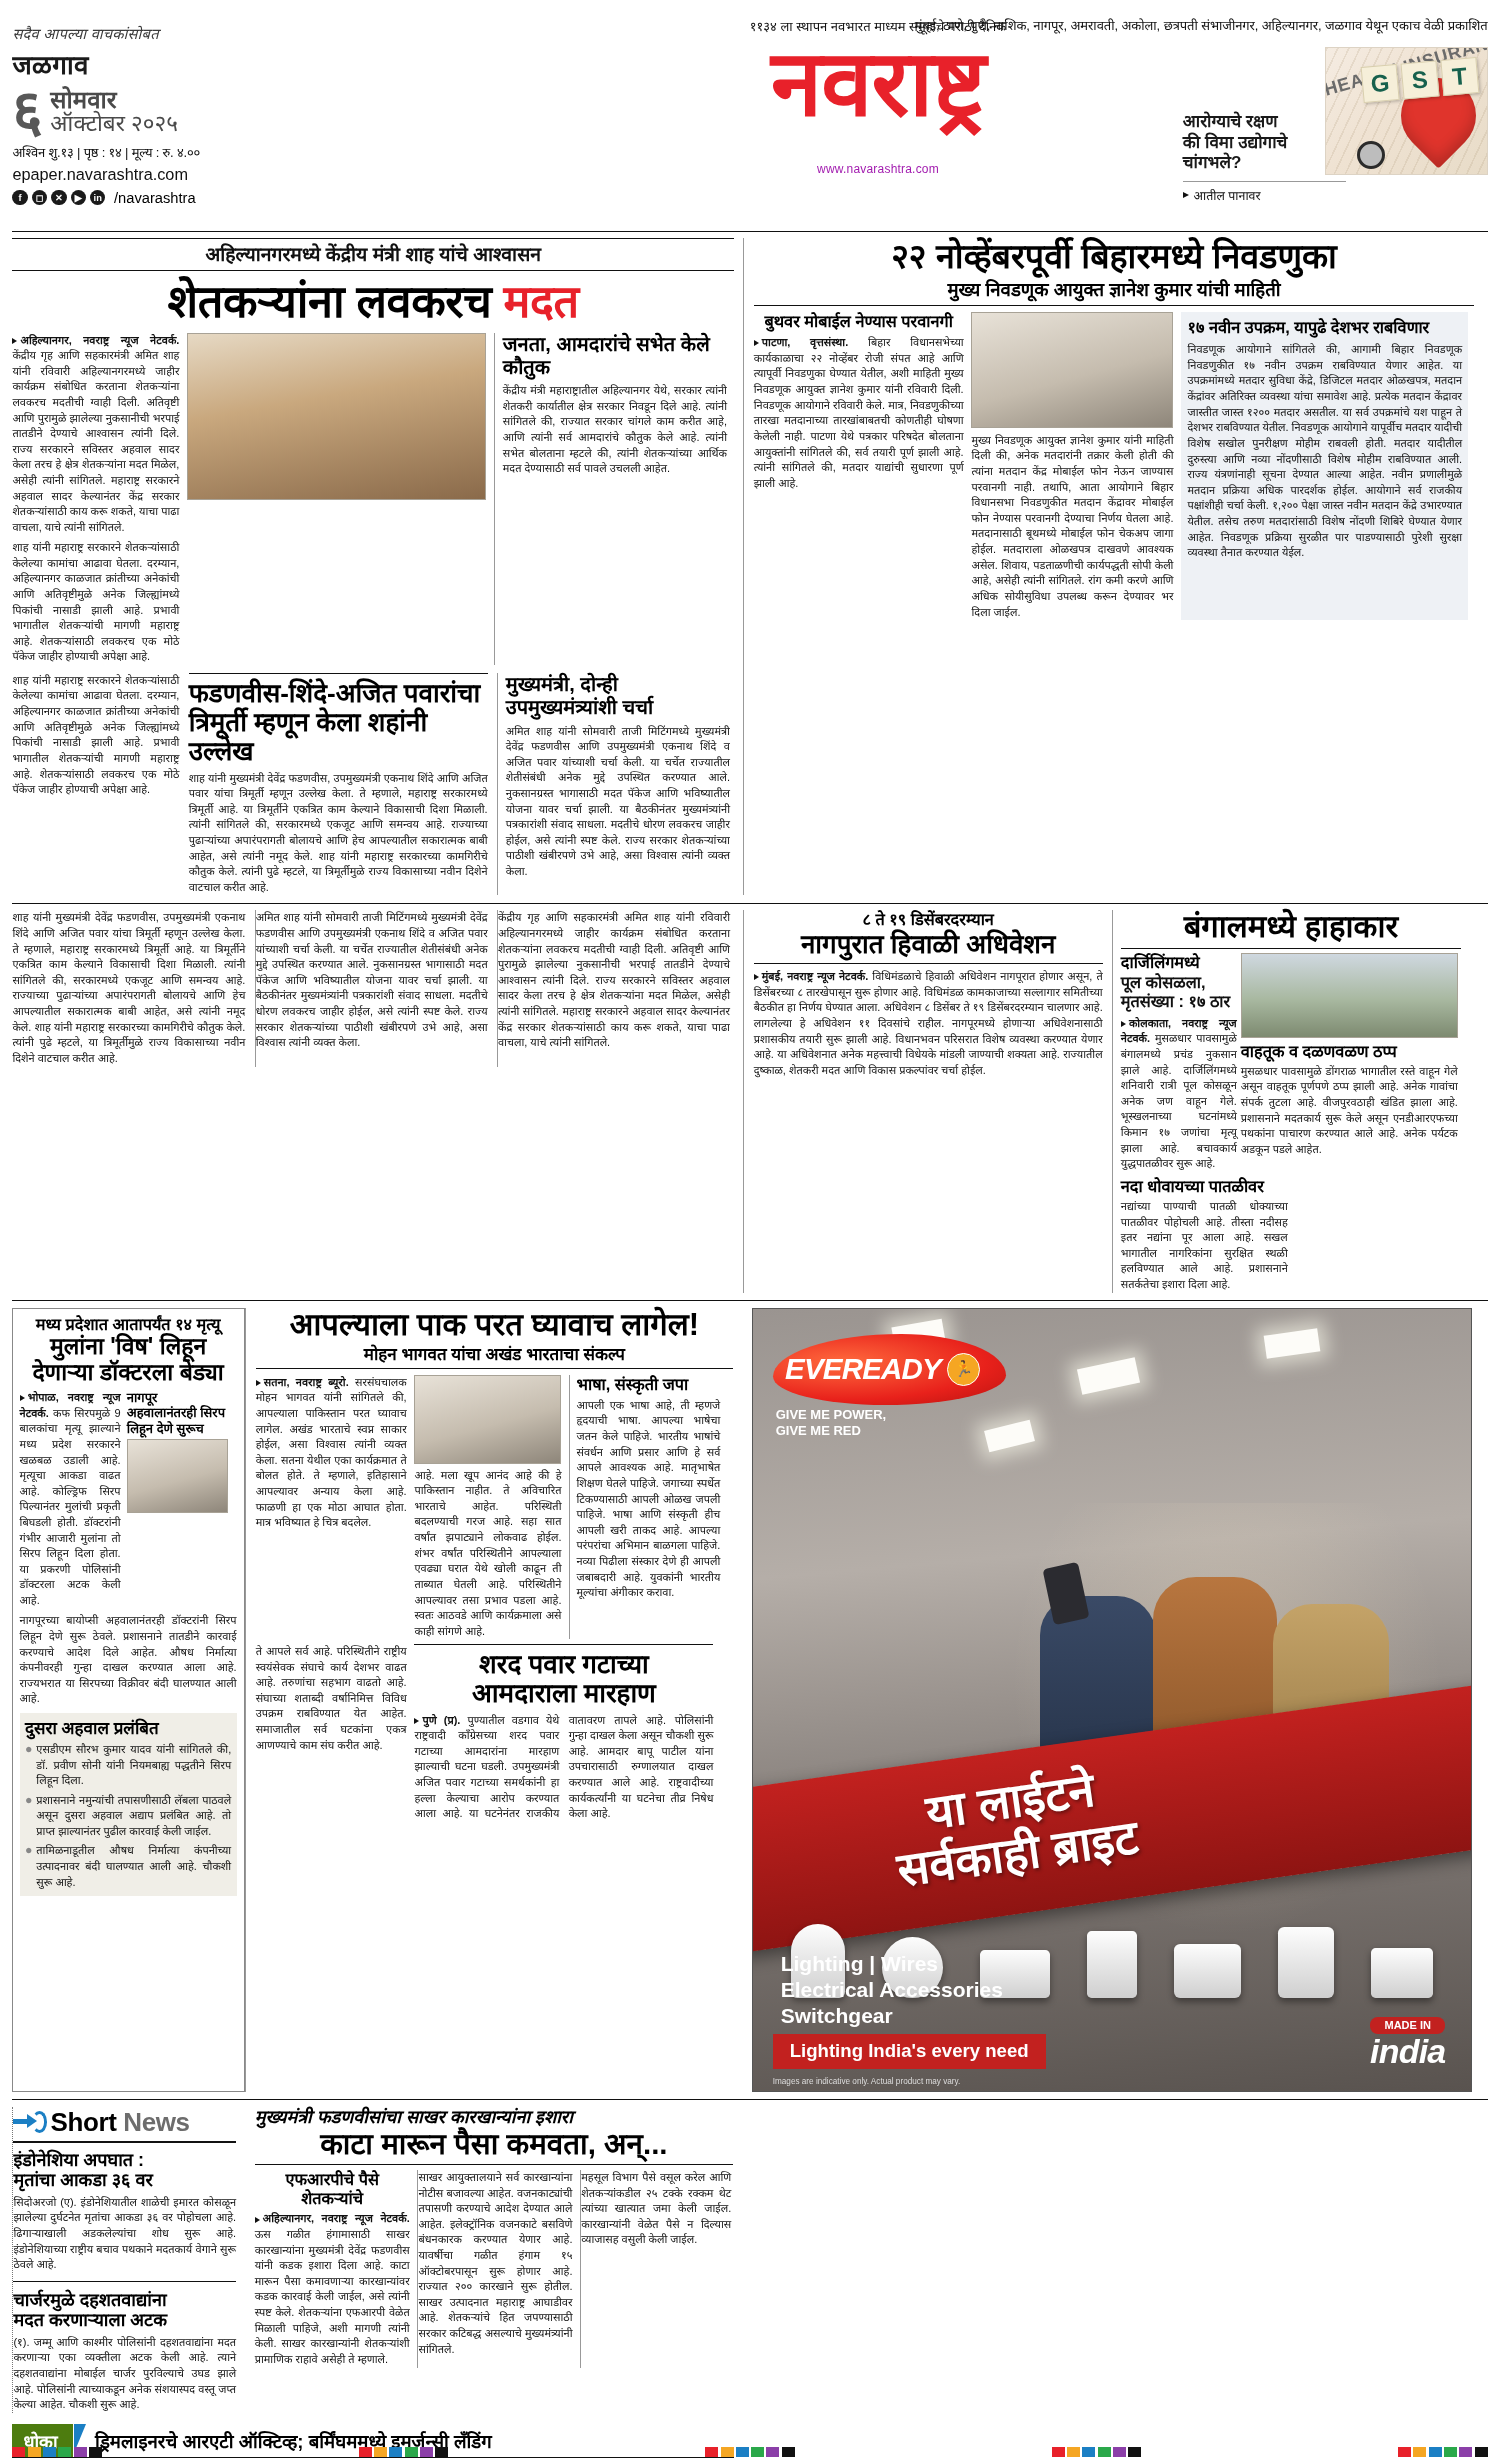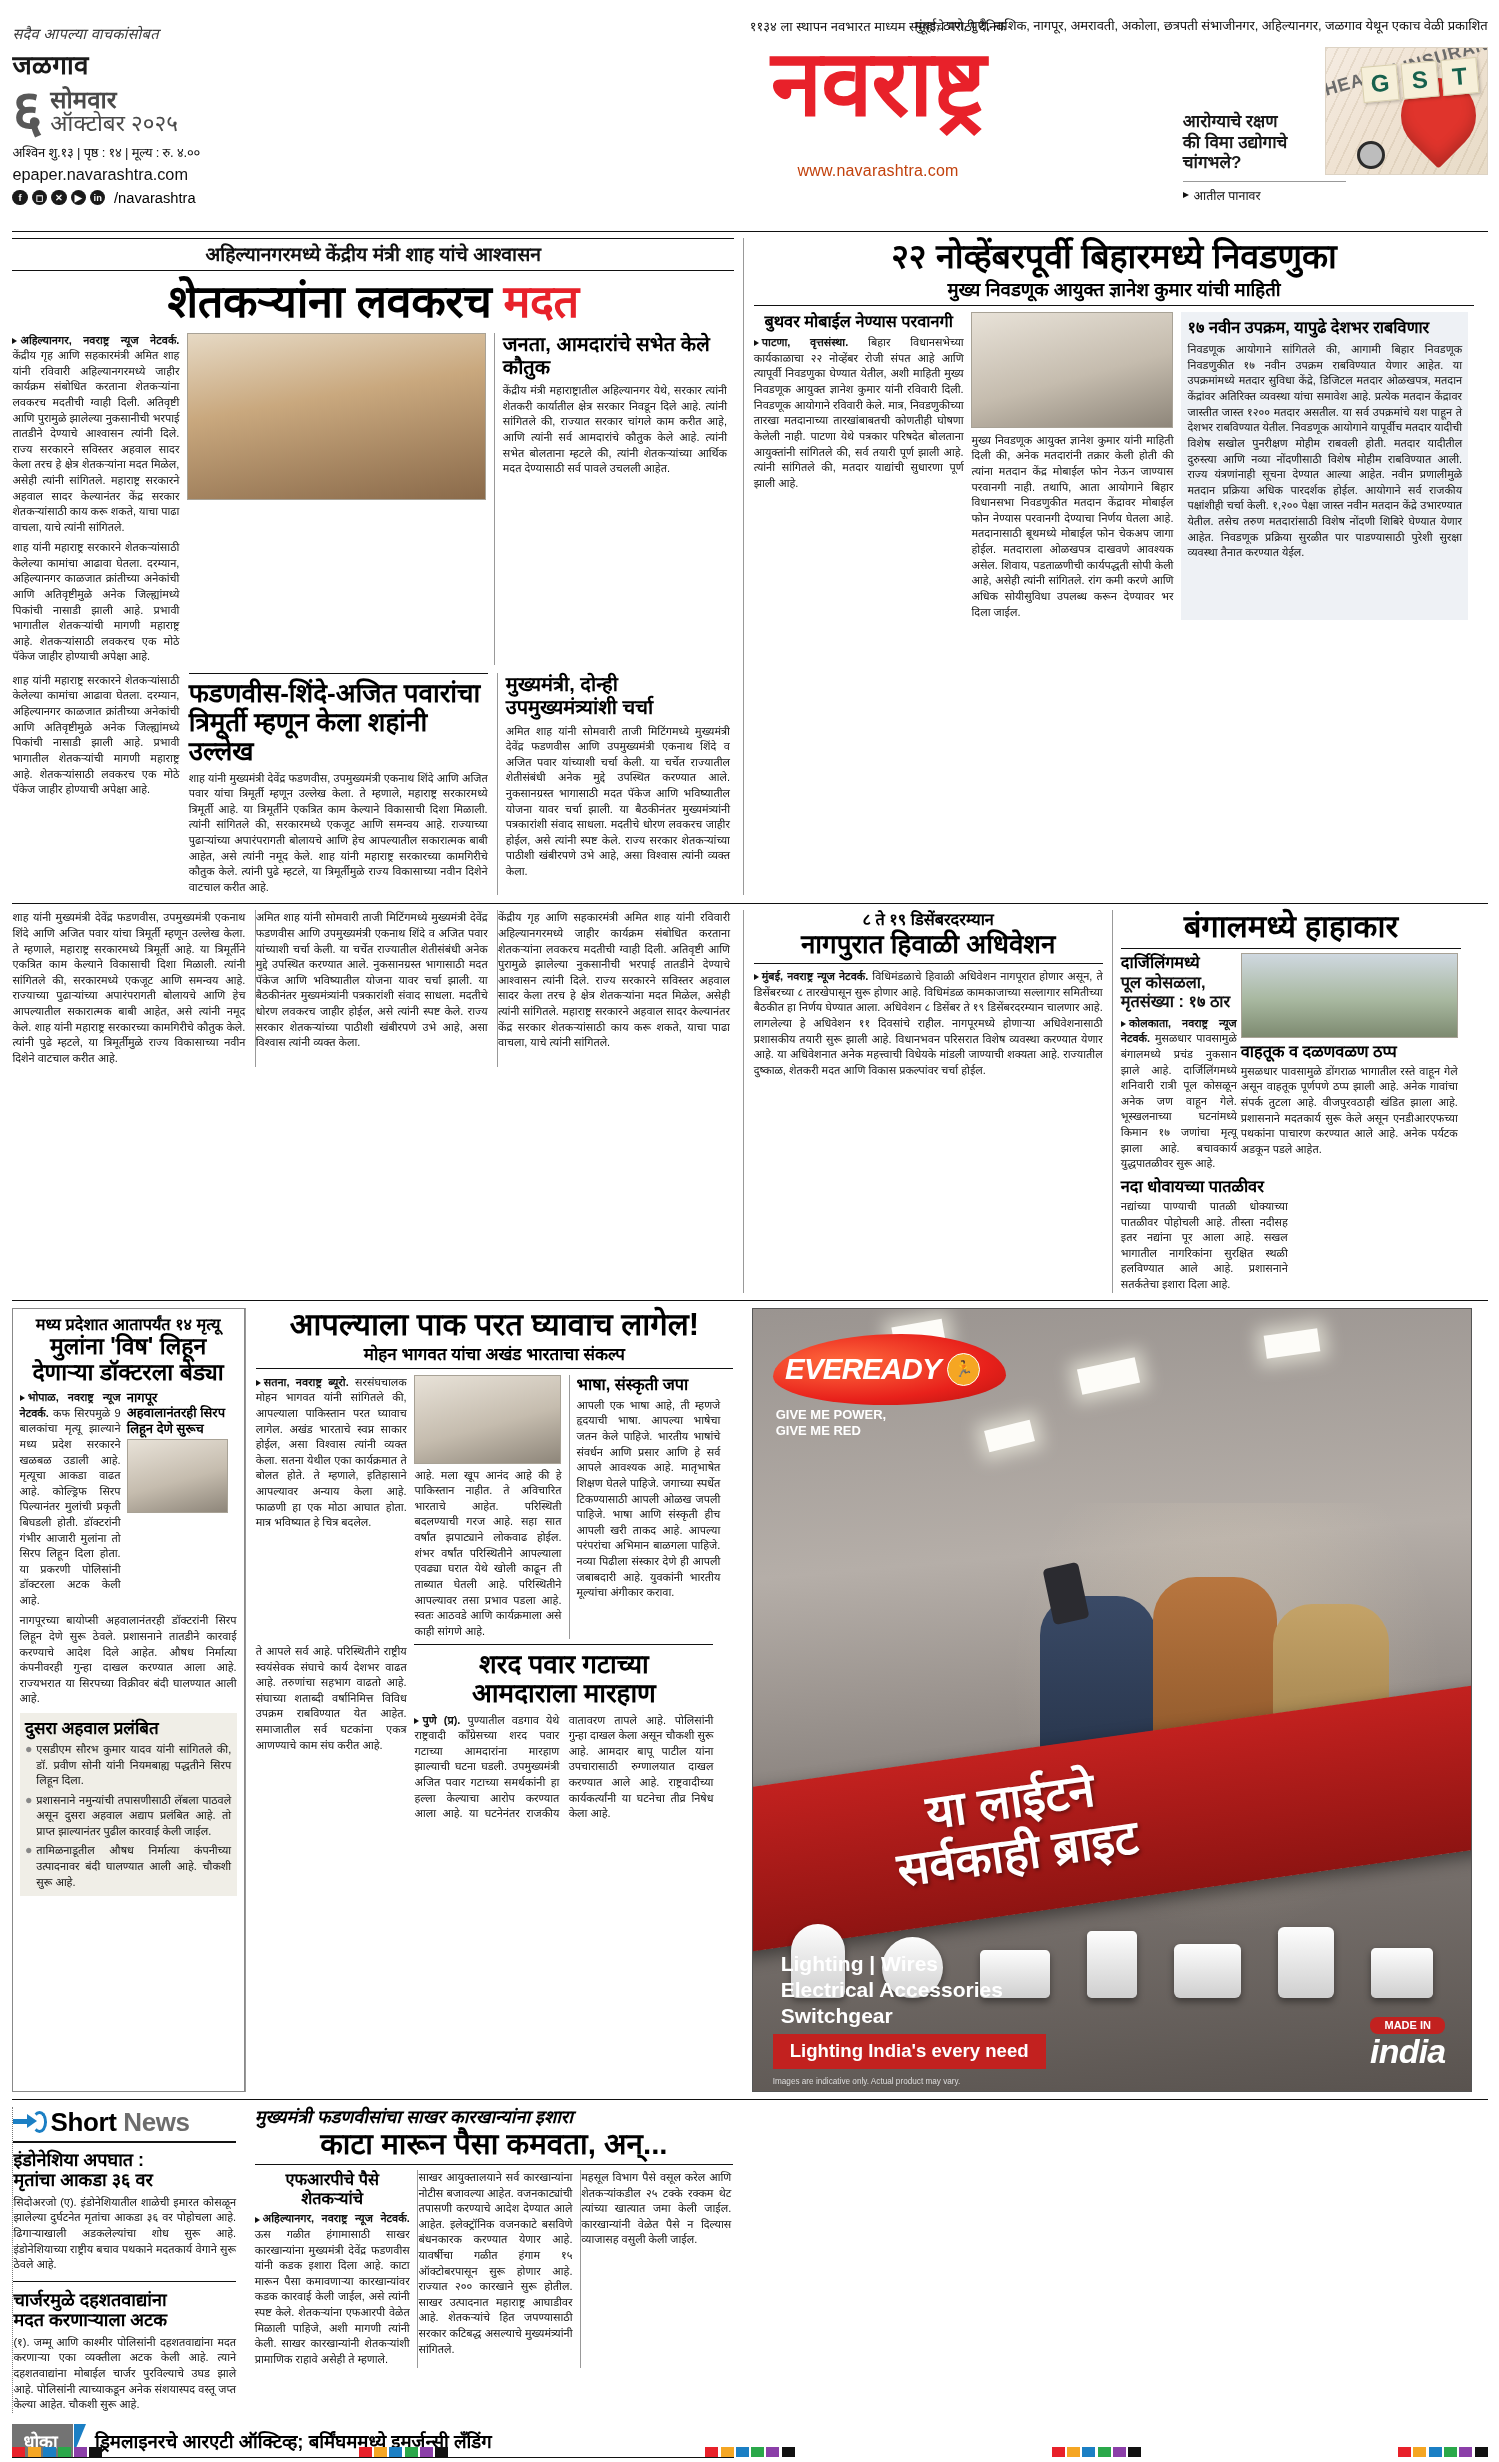--- a/index.html
+++ b/index.html
@@ -26,21 +26,21 @@
   .mh-epaper { font-size: 16.3px; color: #111; margin-top: 4.7px; }
   .mh-social { display: flex; align-items: center; gap: 3.9px; margin-top: 5.4px; }
   .sico { width: 15.5px; height: 15.5px; border-radius: 50%; background: #1a1a1a; color: #fff;
           font-size: 9.3px; display: flex; align-items: center; justify-content: center; font-weight: bold; }
   .mh-handle { font-size: 14.7px; margin-left: 4.7px; }
 
   .mh-center { flex: 1; text-align: center; position: relative; padding-top: 6.2px; }
   .mh-estd { font-size: 13px; color: #111; text-align: center; margin-bottom: 1.6px; }
   .mh-logo { font-size: 92px; font-weight: bold; color: #e8212a; line-height: 1.02;
              letter-spacing: -0.8px; font-family: "Liberation Sans", sans-serif; }
-  .mh-web { font-size: 16px; color: #c2410c; margin-top: 31px; letter-spacing: 0.2px; }
+  .mh-web { font-size: 12px; color: #a21caf; margin-top: 31px; letter-spacing: 0.2px; }
 
   .mh-cities { position: absolute; right: 0; top: 4.7px; width: 613px; text-align: right;
                font-size: 13px; color: #111; letter-spacing: -0.1px; }
 
   .mh-ad { position: absolute; right: 0; top: 36px; width: 311px; height: 163px; }
   .mh-ad-img { position: absolute; right: 0; top: 0; width: 163px; height: 128px;
       background: linear-gradient(135deg,#f5ece2 0%,#efe2d2 45%,#e8dcc8 100%);
       border: 0.8px solid #ddd3c4; overflow: hidden; }
   .mh-ad-img .lines { position: absolute; inset: 0;
       background: repeating-linear-gradient(115deg, rgba(180,160,130,.22) 0 1.6px, transparent 1.6px 10px); }
@@ -95,21 +95,21 @@
   .sn-arrow:before { content:""; position:absolute; left:0; top:8.5px; width:18.6px; height:4.7px; background:#1b7fc4; }
   .sn-arrow:after { content:""; position:absolute; left:14px; top:3.9px; width:0; height:0;
       border-left: 10px solid #1b7fc4; border-top: 7px solid transparent; border-bottom: 7px solid transparent; }
   .sn-arc { position:absolute; right:-3.1px; top:0.8px; width:15.5px; height:22px; border:3.9px solid #1b7fc4;
       border-left-color: transparent; border-radius: 50%; }
   .sn-title { font-size: 26px; font-weight: bold; letter-spacing: -0.4px; }
   .sn-title .grey { color: #6d6d6d; }
 
   .dotted-col { border-left: 1.6px dotted #777; }
 
-  .tab-blue { background: #737373; color: #fff; font-size: 18px; font-weight: bold;
+  .tab-blue { background: #4d7c0f; color: #fff; font-size: 18px; font-weight: bold;
               padding: 4.7px 15.5px 4.7px 11px; display: inline-block; position: relative; }
   .tab-blue:after { content:""; position:absolute; right:-12.4px; top:0; width:0; height:0;
       border-left: 12.4px solid #1b7fc4; border-top: 0 solid transparent; border-bottom: 29.5px solid transparent; }
 
   
   .ev-ad { position: relative; border: 1.6px solid #555; overflow: hidden;
            background: linear-gradient(180deg,#8f8b88 0%,#a39d98 30%,#6d6763 100%); }
   .ev-room { position:absolute; inset:0; background: linear-gradient(175deg,#9a9490 0%,#b5aea8 32%,#7e7773 66%,#59534f 100%); }
   .ev-panel { position:absolute; background:#fdfcf8; box-shadow: 0 0 17px 7.8px rgba(255,255,240,.55); }
   .ev-logo { position:absolute; left: 20px; top: 25px; }

